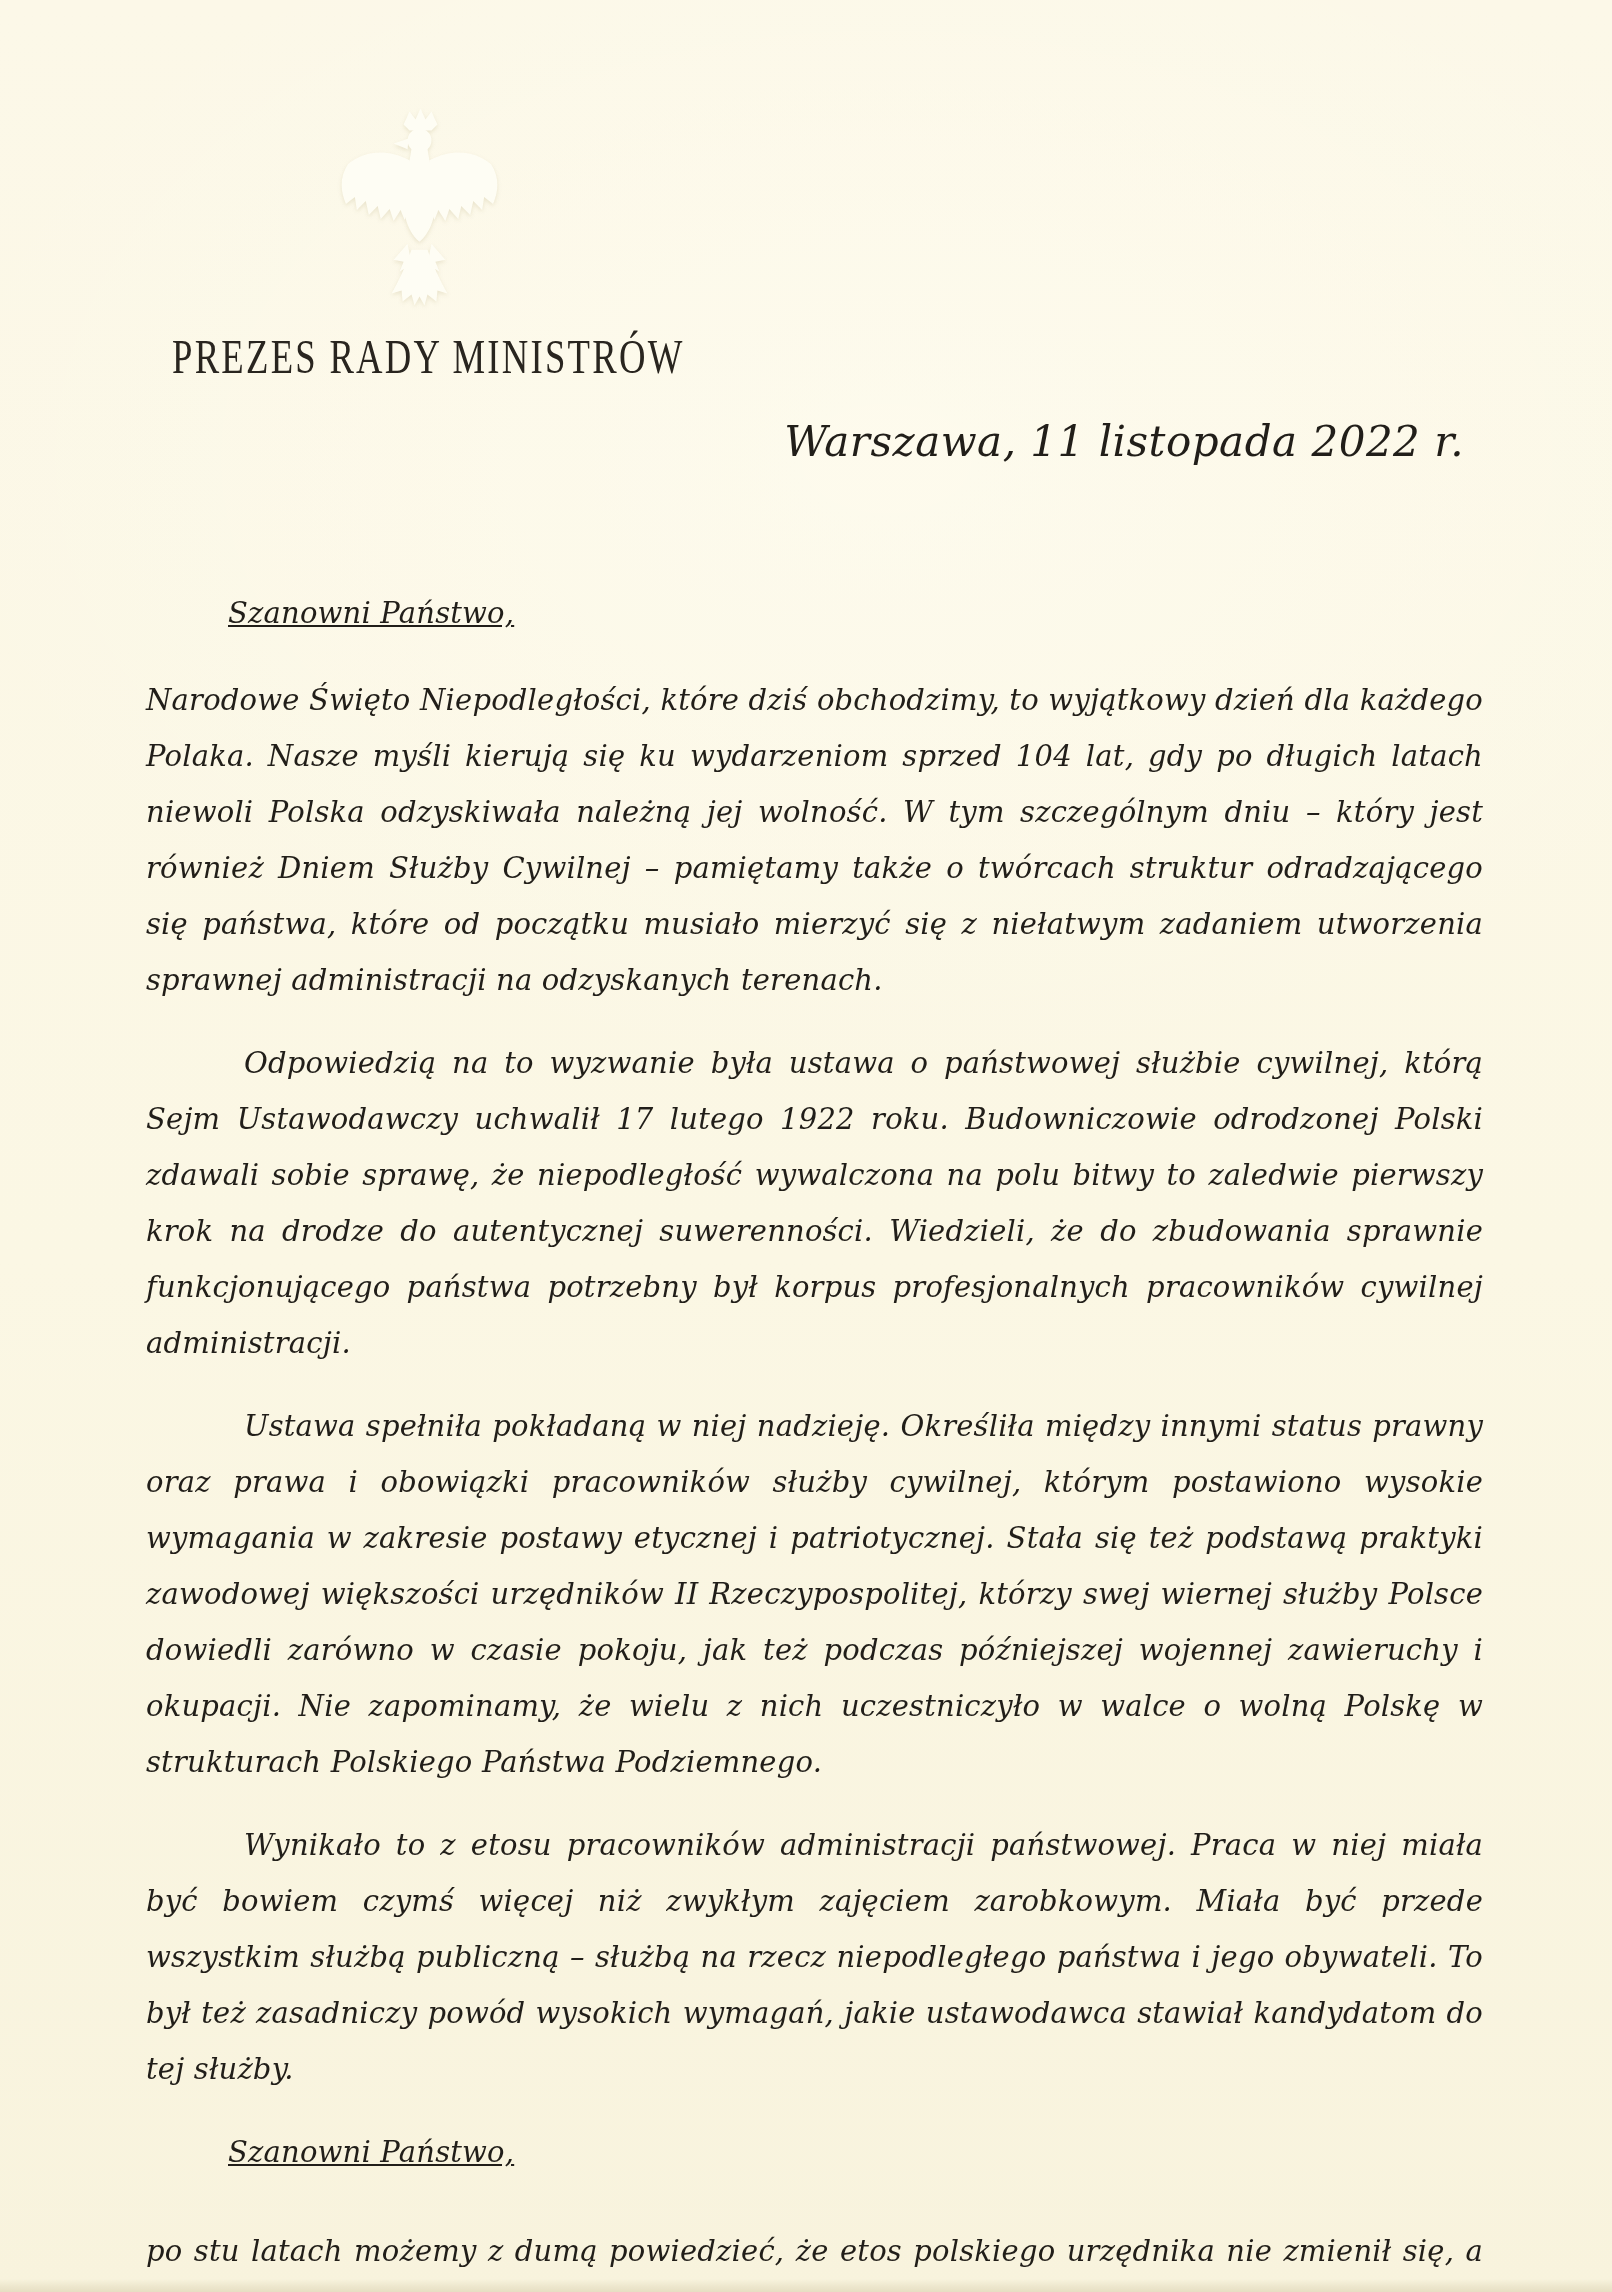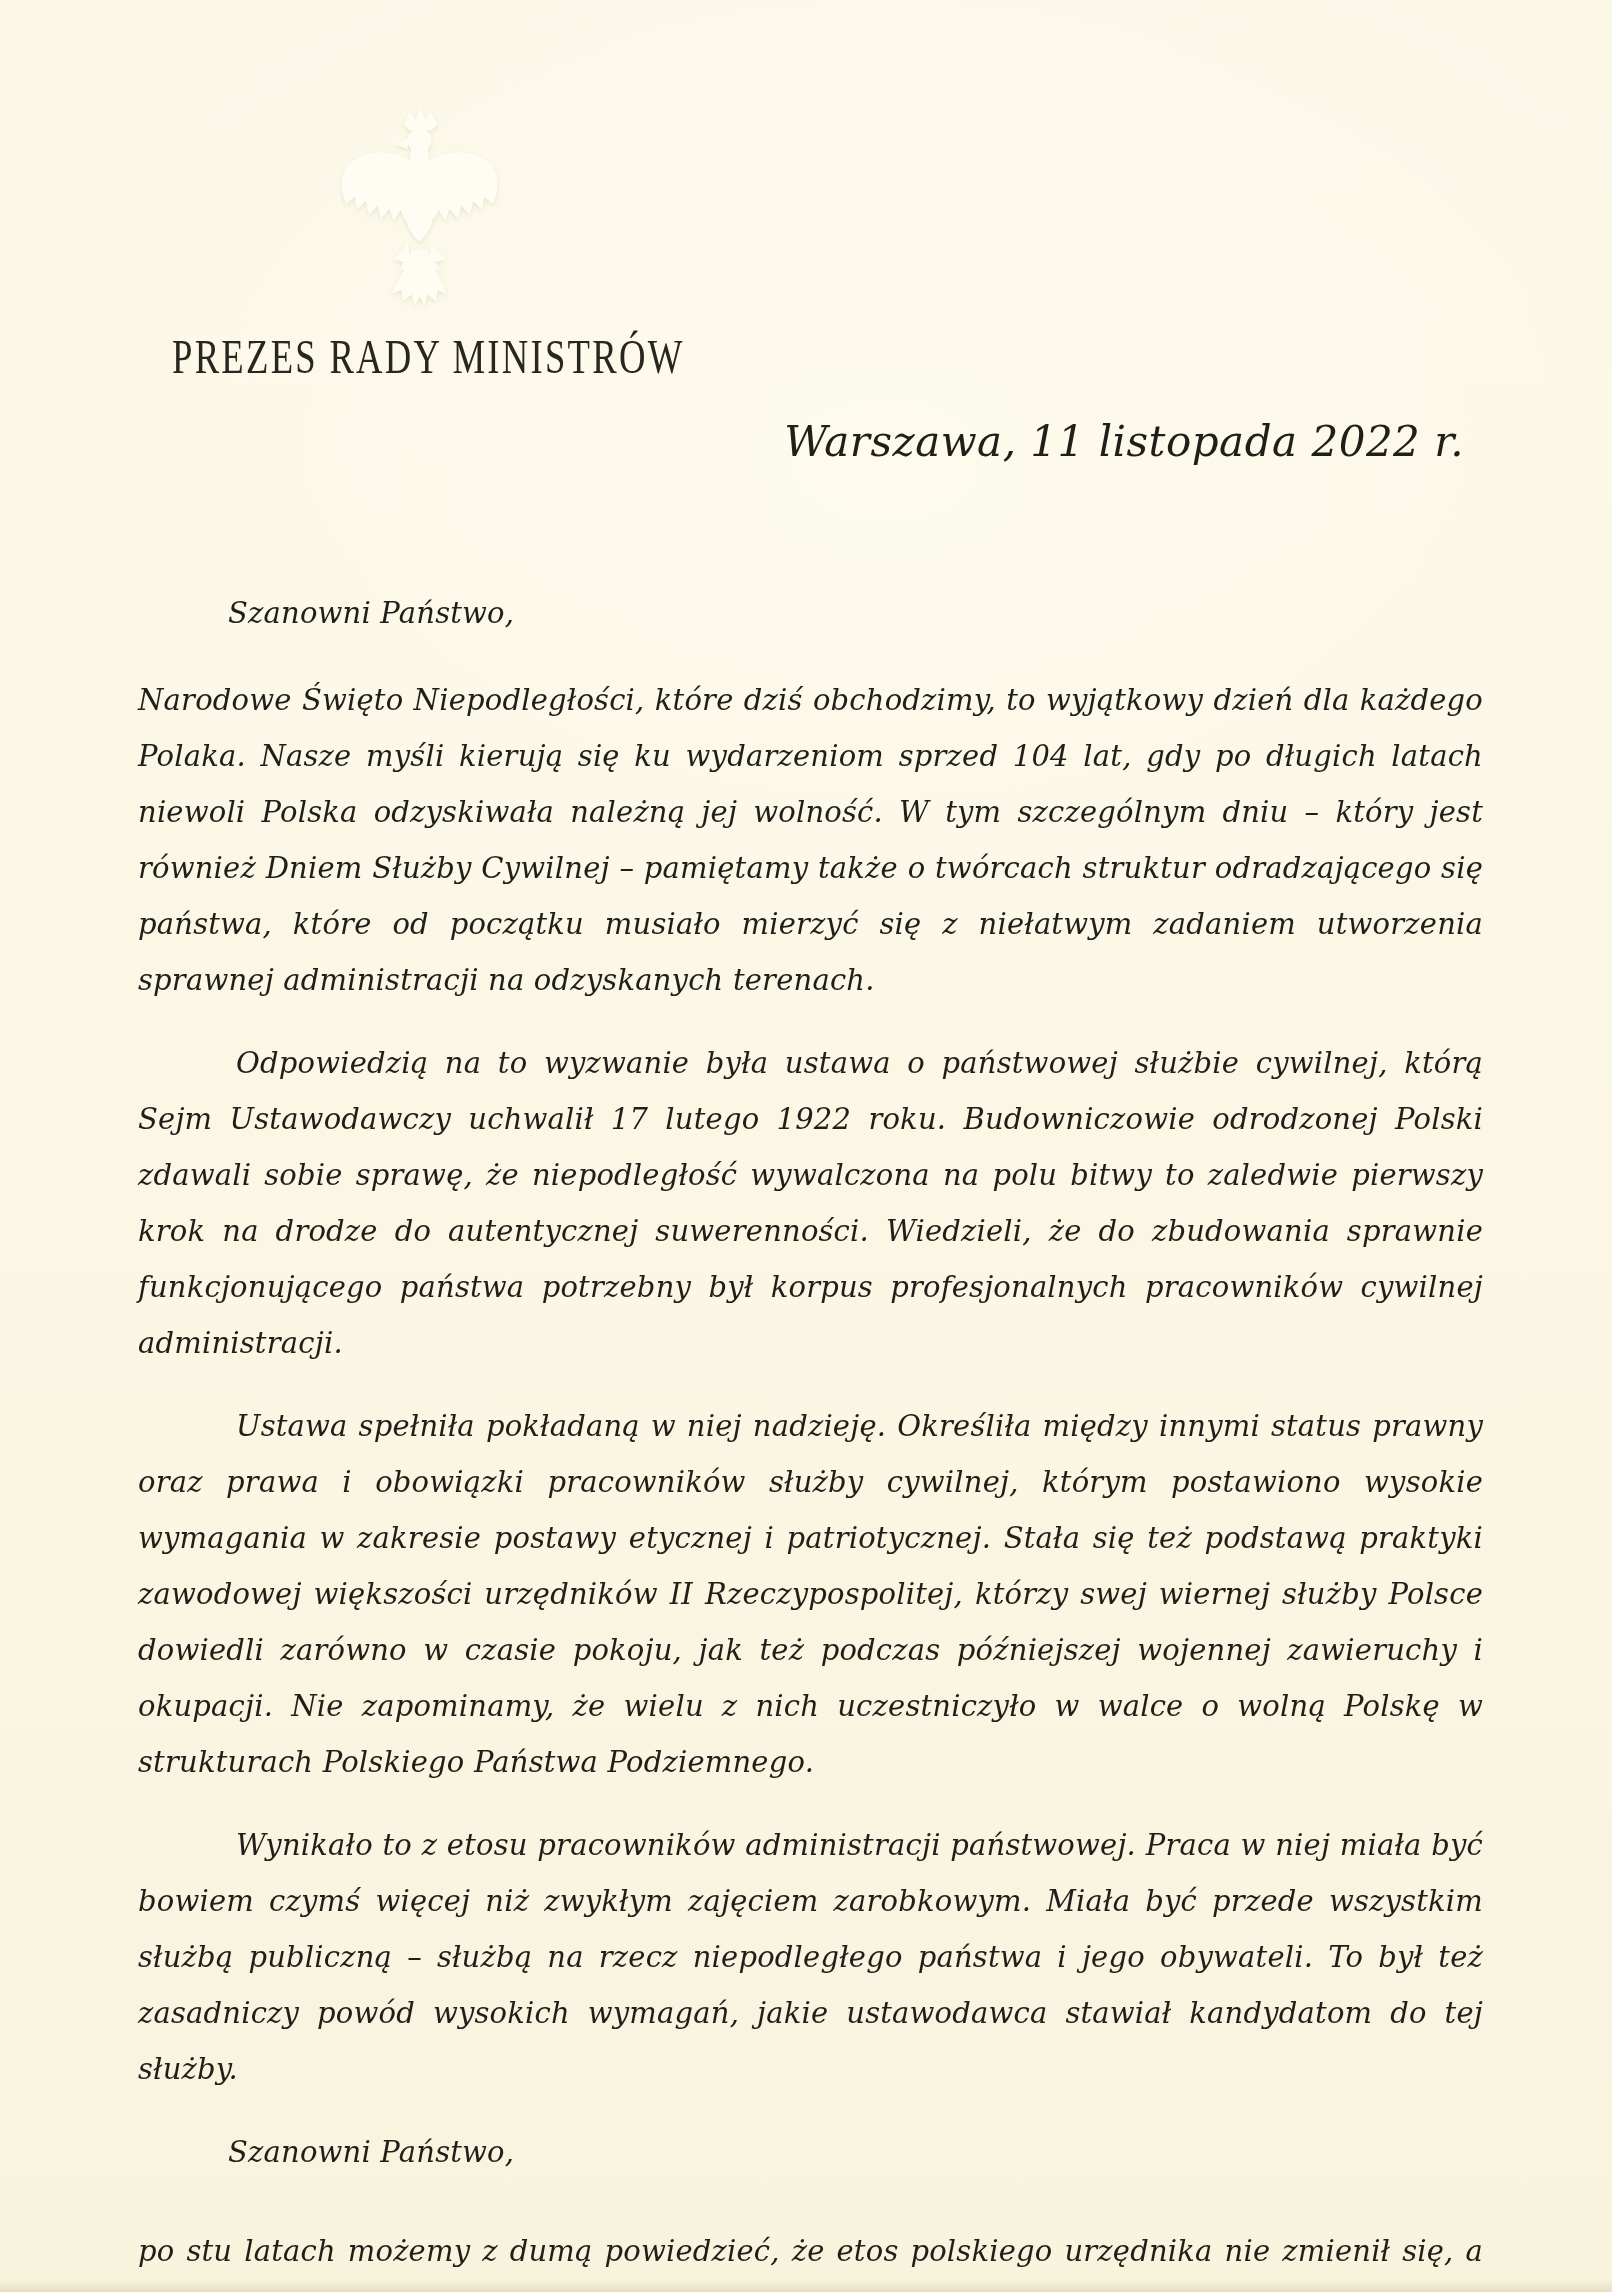--- a/index.html
+++ b/index.html
@@ -69,27 +69,28 @@
     left: 130px;
     top: 585px;
     width: 1353px;
     font-size: 29px;
     font-style: italic;
     line-height: 56px;
     letter-spacing: 0.2px;
   }
   .salutation {
     margin: 0 0 31px 98px;
+    text-decoration: underline;
   }
   .salutation.second {
     margin-top: 13.7px;
     margin-bottom: 43px;
   }
   .par {
-    margin: 0 0 27px 8px;
+    margin: 0 0 27px 16px;
     text-align: justify;
   }
   .par.indented { text-indent: 98px; }
   .par.closing { margin-bottom: 0; }
   
   .scan-bottom-edge {
     position: absolute;
     left: 0; right: 0; bottom: 0;
     height: 13.7px;
     background: linear-gradient(180deg, rgba(203,193,158,0) 0%, rgba(197,186,148,0.40) 100%);

